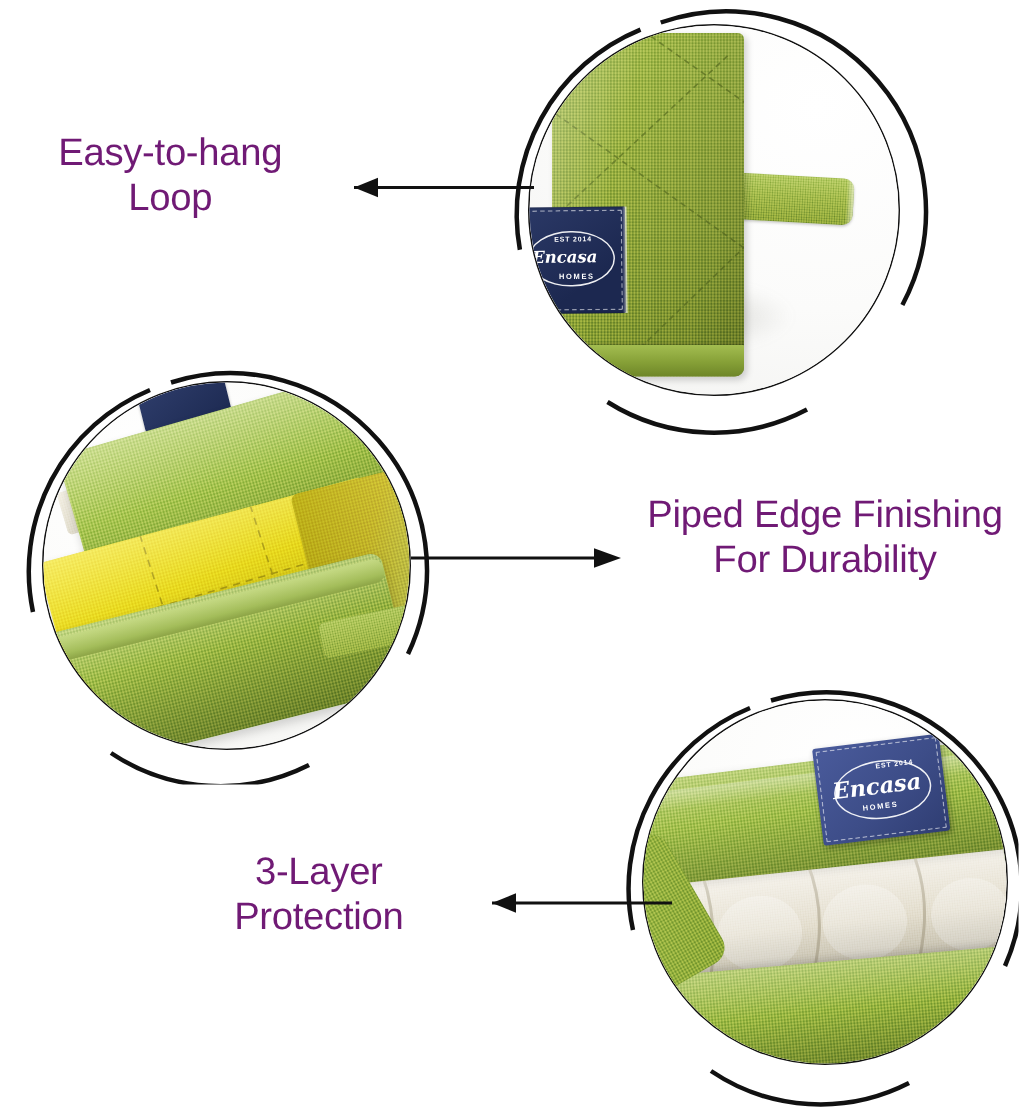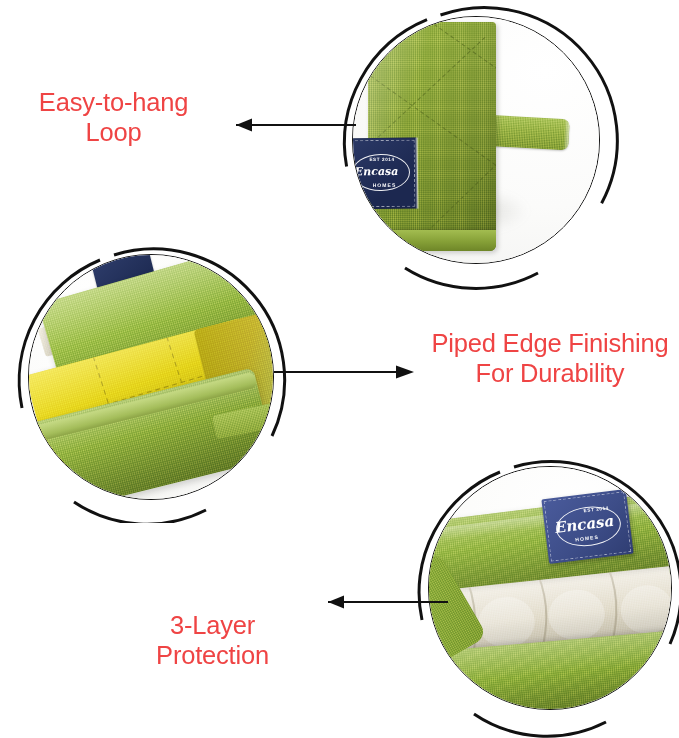--- a/index.html
+++ b/index.html
@@ -11,21 +11,21 @@
     position:relative;
   }
   #stage{position:absolute;left:0;top:0;width:679px;height:738px;}
 
   .callout{position:absolute;text-align:right;}
   .ring-outer{position:absolute;left:0;top:0;}
   .photo-clip{position:absolute;border-radius:50%;overflow:hidden;
               border:1.6px solid #111;box-sizing:border-box;background:#fff;}
   .photo{position:absolute;left:0;top:0;width:100%;height:100%;}
 
-  .label{position:absolute;color:#ef4444;font-size:25.5px;line-height:1.16;
+  .label{position:absolute;color:#701a75;font-size:25.5px;line-height:1.16;
          letter-spacing:-0.2px;white-space:pre-line;}
   .label.right{text-align:left;}
   .label.ctr{text-align:center;}
 
   .arrow{position:absolute;}
 
   
   .weave{position:absolute;left:0;top:0;width:100%;height:100%;
      background-image:
        repeating-linear-gradient(90deg, rgba(255,255,255,.20) 0 1px, rgba(0,0,0,.14) 1px 2px),
@@ -284,16 +284,16 @@
         </div>
       </div>
     </div>
   </div>
 
   <svg class="arrow" style="left:310px;top:588px;" width="140" height="28" viewBox="0 0 140 28">
     <line x1="18" y1="14" x2="138" y2="14" stroke="#111" stroke-width="2"></line>
     <polygon points="18,14 34,7.5 34,20.5" fill="#111"></polygon>
   </svg>
 
-  <div class="label ctr" style="left:120px;top:567px;width:185px;margin-top:44px;">3-Layer
+  <div class="label ctr" style="left:120px;top:567px;width:185px;">3-Layer
 Protection</div>
 
 </div>
 
 </body></html>

